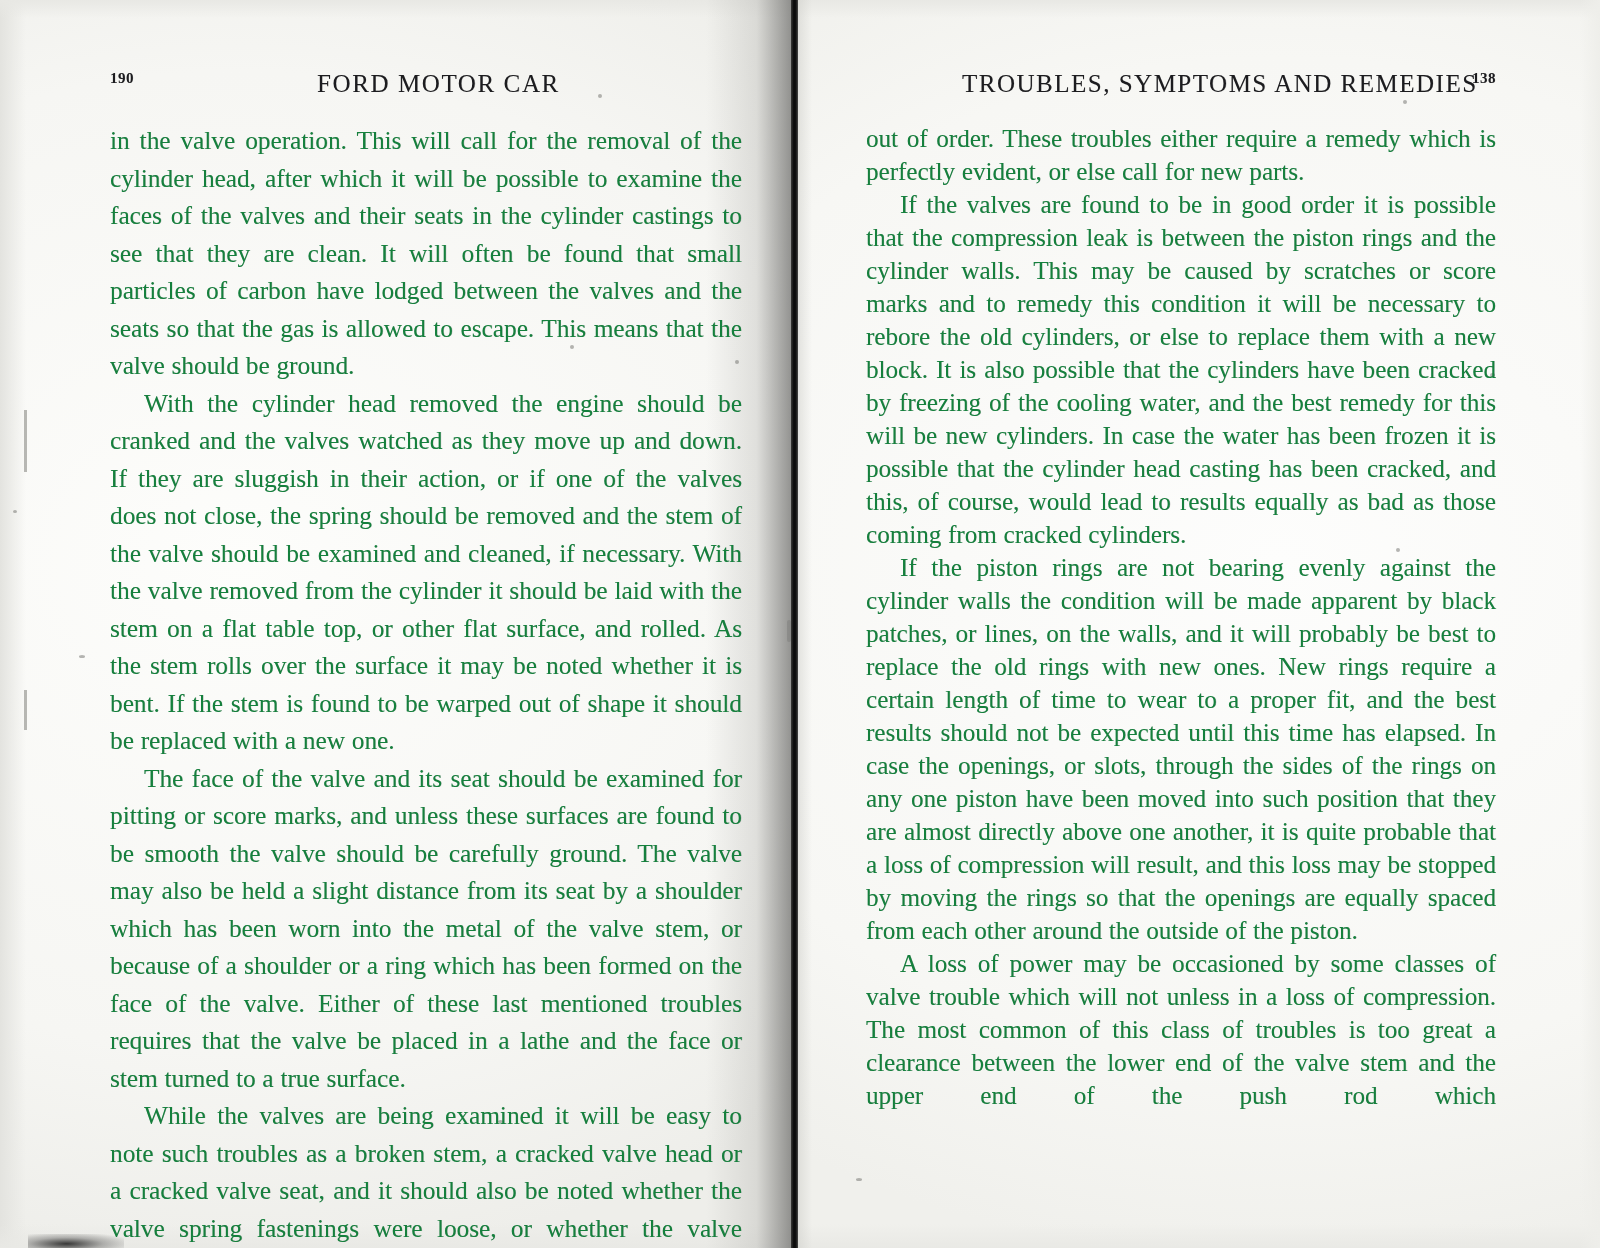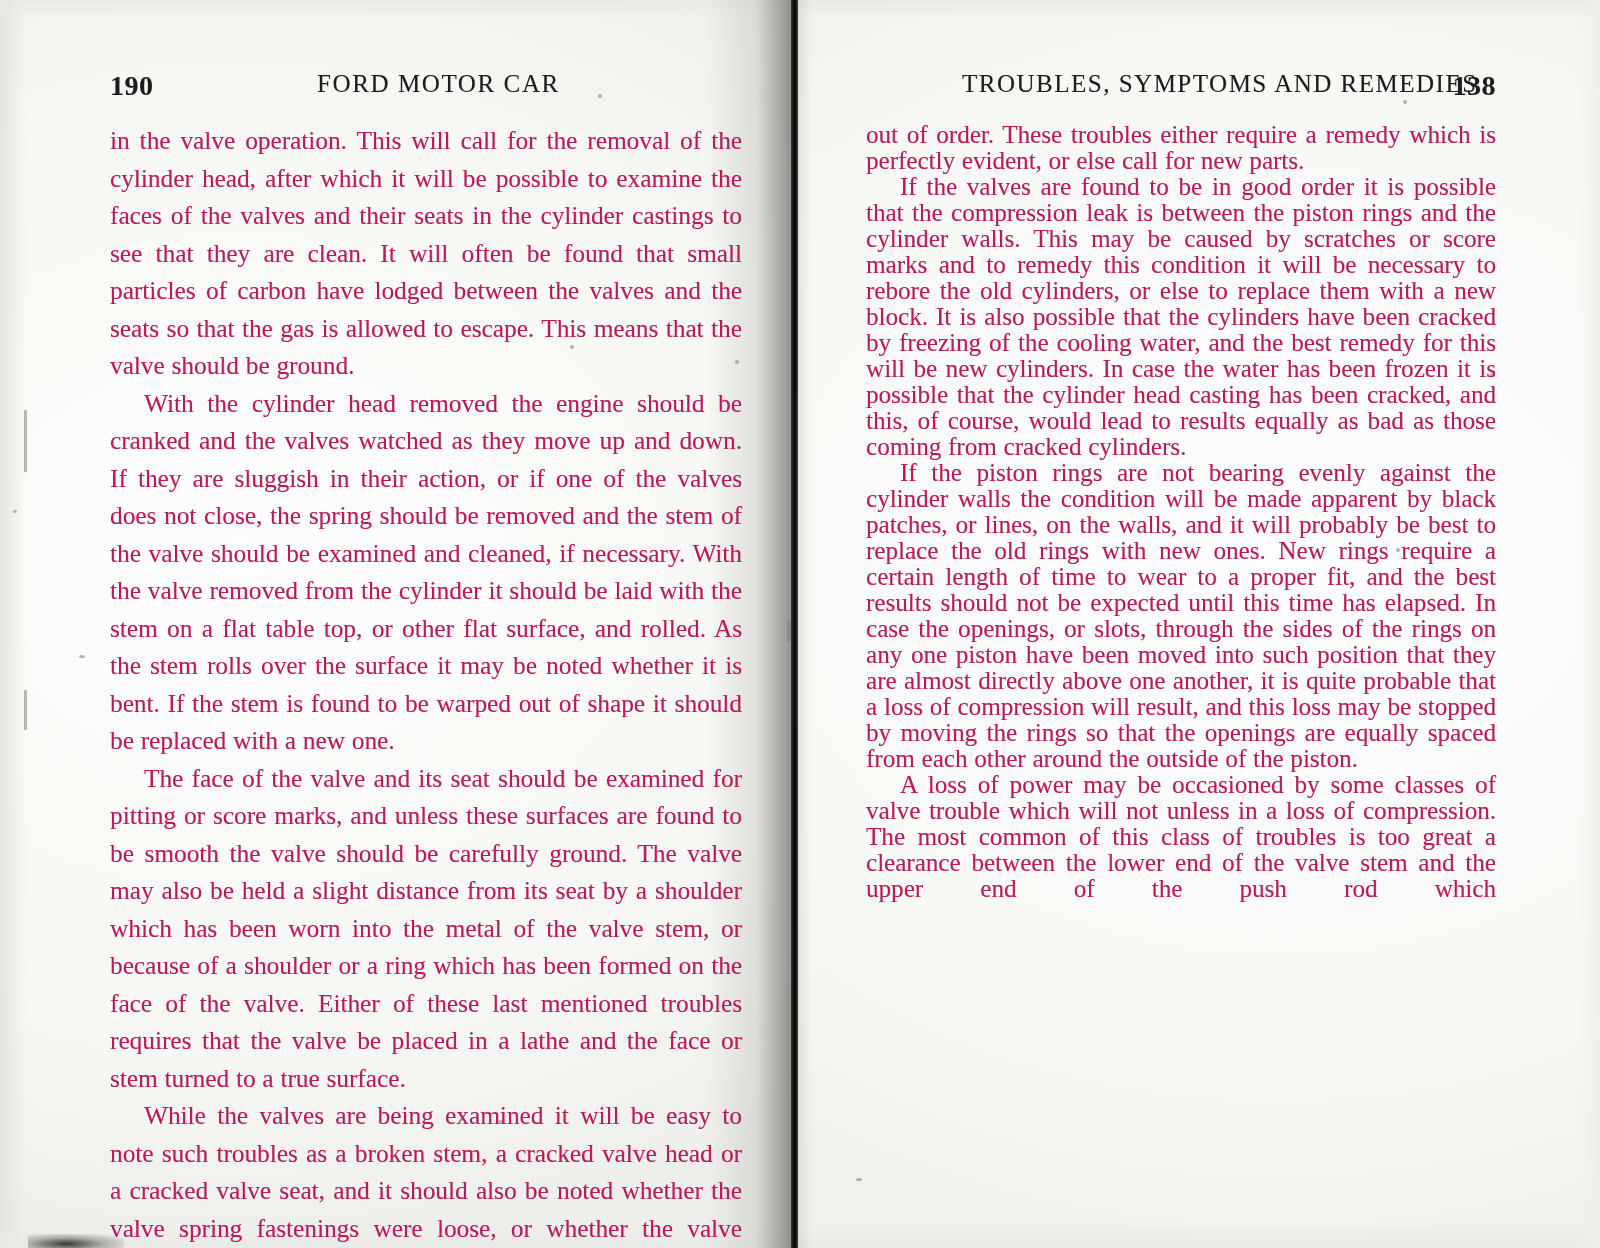--- a/index.html
+++ b/index.html
@@ -110,21 +110,21 @@
     height: 54px;
     margin-top: 68px;
     font-size: 21.5px;
     letter-spacing: 1.6px;
     color: #1c1c1f;
     white-space: nowrap;
   }
   .rh-folio {
     position: absolute;
     top: 2px;
-    font-size: 28px;
+    font-size: 15px;
     letter-spacing: 0.5px;
     font-weight: 700;
   }
   .rh-title {
     position: absolute;
     top: 2px;
     font-size: 25px;
   }
   .col-left  .rh-folio { left: 0px; }
   .col-left  .rh-title { left: 207px; }
@@ -133,23 +133,23 @@
 
   .body-text p {
     margin: 0;
     text-align: justify;
     text-align-last: left;
     text-indent: 34px;
     font-size: 25.4px;
     line-height: 37.5px;
     letter-spacing: -0.05px;
     word-spacing: 0.5px;
-    color: #be185d;
-  }
-  .col-right .body-text p { font-size: 25.2px; line-height: 26px; }
+    color: #15803d;
+  }
+  .col-right .body-text p { font-size: 25.2px; line-height: 33px; }
   .body-text p.first { text-indent: 0; }
   .body-text p.hyphen-tail { text-align-last: justify; }
 
   
   .body-text {
     text-shadow: 0.35px 0.2px 0 rgba(0,0,0,0.22);
   }
   .running-head {
     text-shadow: 0.3px 0.2px 0 rgba(0,0,0,0.25);
   }

